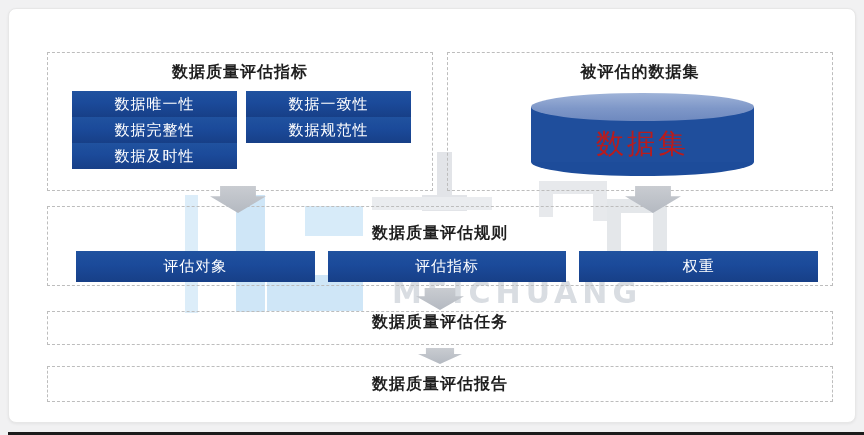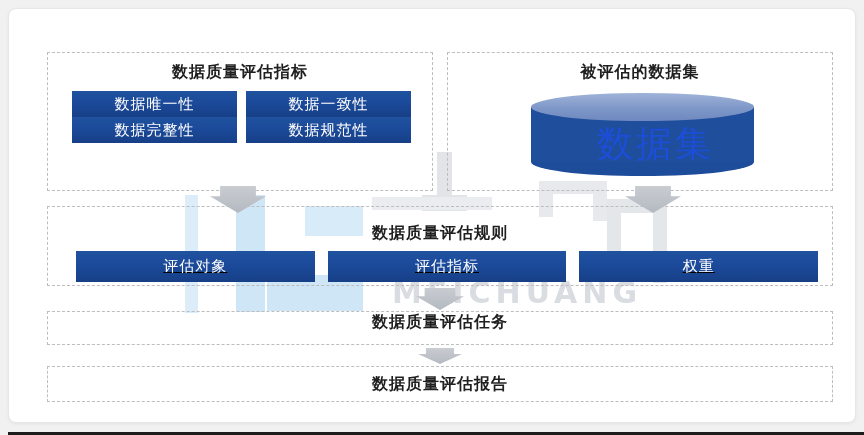--- a/index.html
+++ b/index.html
@@ -78,21 +78,20 @@
   .ind-grid {
     display: grid;
     grid-template-columns: 165px 165px;
     justify-content: space-between;
     padding: 8px 21px 0 24px;
   }
   .ind-grid .node { height: 26px; }
   .rules-row {
     display: flex; gap: 13px;
     padding: 7px 14px 0 28px;
-    text-decoration: underline;
   }
   .rules-row .node { flex: 1 1 0; height: 31px; }
 
   
   .cylinder { position: absolute; left: 83px; top: 40px; width: 223px; height: 83px; }
   .cyl-bottom {
     position: absolute; left: 0; top: 55px; width: 223px; height: 28px;
     border-radius: 50%;
     background: #1d4c9a;
   }
@@ -101,21 +100,21 @@
     background: #1f4e9c;
   }
   .cyl-top {
     position: absolute; left: 0; top: 0; width: 223px; height: 28px;
     border-radius: 50%;
     background: linear-gradient(180deg, #9fb3d8 0%, #7e97c8 55%, #6e89bf 100%);
   }
   .cyl-label {
     position: absolute; left: 0; top: 28px; width: 223px; height: 46px;
     display: flex; align-items: center; justify-content: center;
-    color: #1d4ed8; font-size: 36px; letter-spacing: 3px; font-weight: 500; margin-left: 13px;
+    color: #b91c1c; font-size: 28px; letter-spacing: 3px; font-weight: 500;
   }
 
   
   .arrow {
     position: absolute; z-index: 2;
     background: linear-gradient(180deg, #c9ccd1 0%, #b4b9c1 100%);
     clip-path: polygon(18% 0, 82% 0, 82% 38%, 100% 38%, 50% 100%, 0 38%, 18% 38%);
   }
   .arrow-1 { left: 201px; top: 177px; width: 56px; height: 27px; }
   .arrow-2 { left: 616px; top: 177px; width: 56px; height: 27px; }
@@ -145,20 +144,21 @@
       <div class="wm wm-text">MEICHUANG</div>
     </div>
 
     <section class="panel panel-indicators">
       <h3>数据质量评估指标</h3>
       <div class="ind-grid">
         <div class="node">数据唯一性</div>
         <div class="node">数据一致性</div>
         <div class="node">数据完整性</div>
         <div class="node">数据规范性</div>
+        <div class="node">数据及时性</div>
       </div>
     </section>
 
     <section class="panel panel-dataset">
       <h3>被评估的数据集</h3>
       <div class="cylinder">
         <div class="cyl-bottom"></div>
         <div class="cyl-body"></div>
         <div class="cyl-top"></div>
         <div class="cyl-label">数据集</div>

